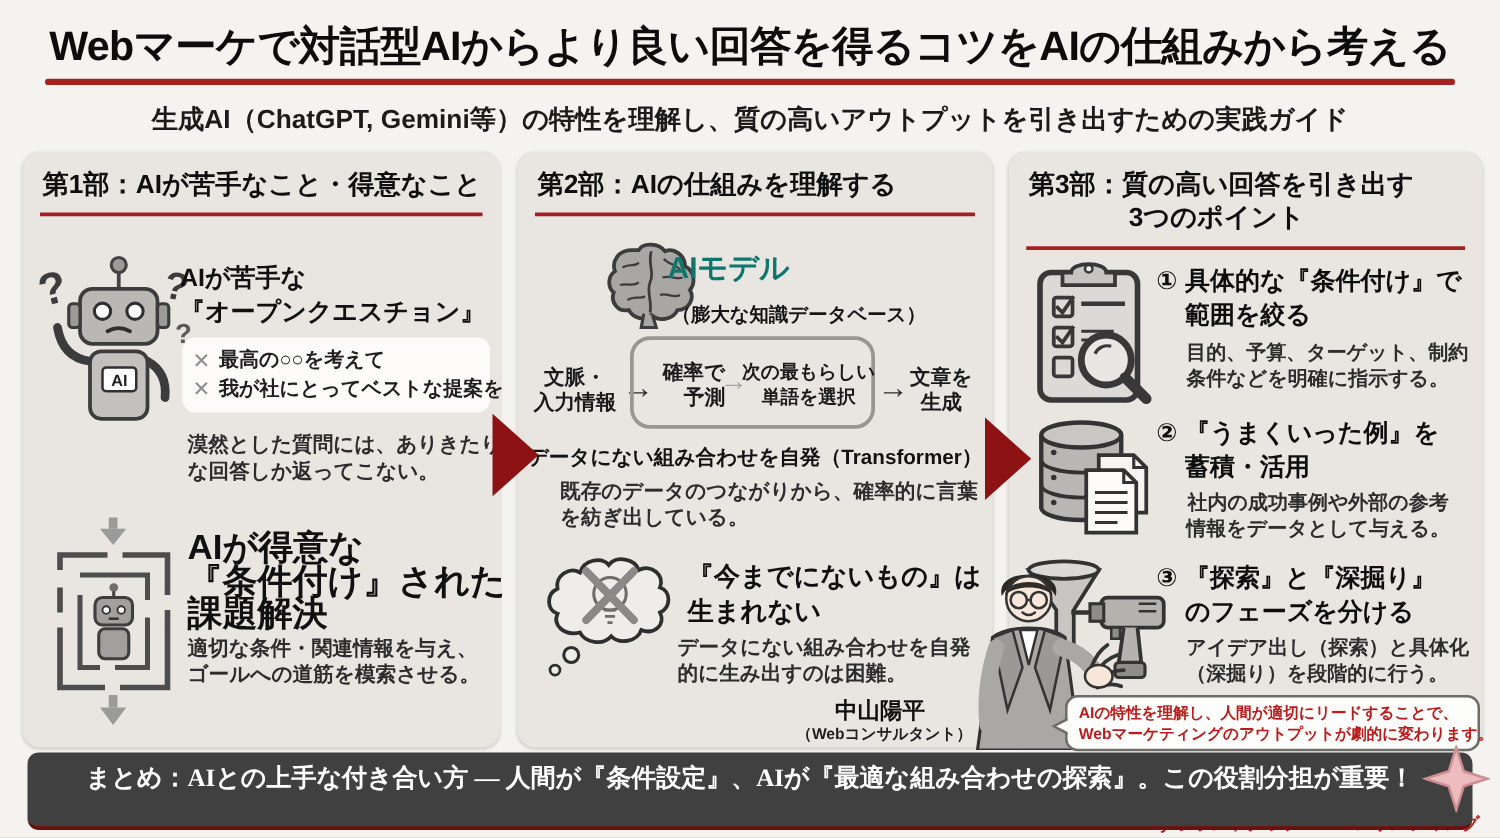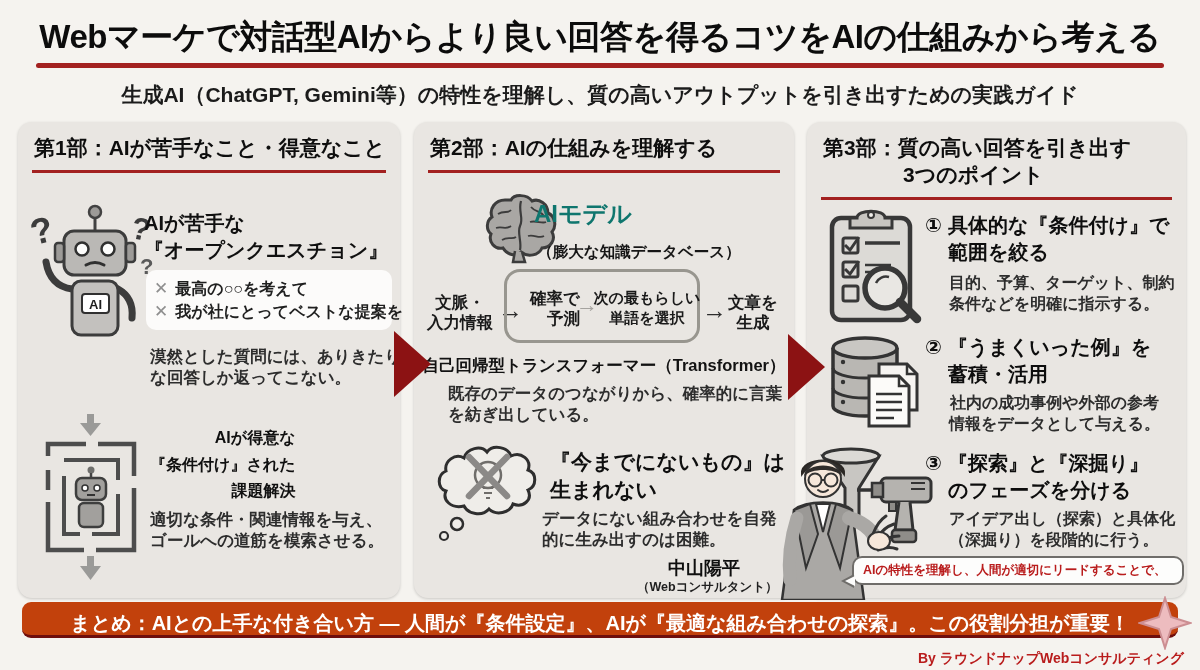--- a/index.html
+++ b/index.html
@@ -31,21 +31,21 @@
   .tri { width:0; height:0; border-top:33px solid transparent; border-bottom:33px solid transparent; border-left:37px solid #8c1213; z-index:4; }
 
   
   .r1-icon { left:10px; top:74px; width:134px; height:154px; }
   .w-title { left:126px; top:88px; font-size:20px; line-height:27px; color:#101010; }
   .w-box { left:128px; top:148px; width:246px; background:#fcfbfa; border-radius:10px; padding:7px 8px; }
   .w-row { display:flex; gap:7px; font-size:16px; line-height:23px; color:#1f1f1f; white-space:nowrap; }
   .w-row .mark { color:#8f8f8f; font-size:17px; }
   .w-note { left:132px; top:214px; font-size:16.5px; line-height:21px; color:#2d2d2d;margin-top:10px; }
   .s-icon { left:16px; top:288px; width:114px; height:172px; }
-  .s-title { left:132px; top:303px; font-size:16px; line-height:26.5px; color:#101010;text-align:right; }
+  .s-title { left:132px; top:303px; font-size:28px; line-height:26.5px; color:#101010; }
   .s-note { left:132px; top:387px; font-size:16.5px; line-height:21px; color:#2d2d2d; }
 
   
   .brain-icon { left:70px; top:70px; width:74px; height:72px; }
   .model-title { left:120px; top:76px; width:205px; text-align:left; font-size:24px; font-weight:800; color:#0f766e; }
   .model-sub { left:103px; top:120px; width:244px; text-align:center; font-size:15.5px; color:#161616; }
   .flow-input { left:5px; top:170px; width:82px; text-align:center; font-size:16.5px; line-height:20px; }
   .fa-dark { font-size:25px; color:#2c2c2c; }
   .fa-light { font-size:22px; color:#a5a39f; }
   .fa1 { left:84px; top:174px; }
@@ -74,21 +74,21 @@
   .pt3-t { left:118px; top:328px; } .pt3-n { left:142px; top:386px; }
   .pt-note { position:absolute; font-size:16px; line-height:21px; color:#2d2d2d; }
 
   
   .person { left:746px; top:448px; width:158px; height:152px; z-index:6; }
   .speech-bubble { left:852px; top:556px; width:332px; background:#fdfdfc; border:2px solid #6f6d6a; border-radius:10px; padding:4px 9px; z-index:7; font-size:12.5px; line-height:16.5px; color:#b91c1c; }
   .speech-bubble:before { content:""; position:absolute; left:-13px; top:16px; border-top:7px solid transparent; border-bottom:7px solid transparent; border-right:13px solid #6f6d6a; }
   .speech-bubble:after { content:""; position:absolute; left:-9px; top:18px; border-top:5px solid transparent; border-bottom:5px solid transparent; border-right:10px solid #fdfdfc; }
 
   
-  .banner { left:22px; top:602px; width:1156px; height:36px; background:#c2410c; border-radius:9px; border-bottom:3px solid #6e0e0d; z-index:5; }
+  .banner { left:22px; top:602px; width:1156px; height:62px; background:#404040; border-radius:9px; border-bottom:3px solid #6e0e0d; z-index:5;font-family:Liberation Serif, serif; }
   .banner-text { width:100%; text-align:center; line-height:43px; font-size:20px; font-weight:800; color:#ffffff; white-space:nowrap; }
   .sparkle { left:1138px; top:596px; width:54px; height:54px; z-index:8; }
   .footer { right:16px; top:650px; font-size:14px; color:#b91c1c; }
 
   svg { display:block; width:100%; height:100%; }
 </style>
 </head>
 <body>
 
 <div id="canvas">
@@ -206,21 +206,21 @@
         <div class="nw">次の最もらしい</div>
         <div class="nw">単語を選択</div>
       </div>
     </div>
     <div class="abs fa3 fa-dark">→</div>
     <div class="abs flow-output">
       <div class="nw">文章を</div>
       <div class="nw">生成</div>
     </div>
 
-    <div class="abs tf-title nw">自己回帰型トランスフォーマー（Transformer）</div>
+    <div class="abs tf-title nw">データにない組み合わせを自発（Transformer）</div>
     <div class="abs tf-note">
       <div class="nw">既存のデータのつながりから、確率的に言葉</div>
       <div class="nw">を紡ぎ出している。</div>
     </div>
 
     <div class="abs bubble-icon">
       <svg viewBox="0 0 116 104">
         <path d="M32 66 C19 69 10 60 14 51 C5 48 5 35 14 31 C12 21 23 13 32 18 C35 8 49 5 55 12 C61 4 76 7 79 16 C89 11 100 20 96 30 C105 33 105 46 96 50 C101 60 91 68 81 64 C78 73 64 76 57 69 C50 77 36 74 32 66 Z" fill="#efede9" stroke="#2e2e2e" stroke-width="3"></path>
         <circle cx="25" cy="84" r="6" fill="#efede9" stroke="#2e2e2e" stroke-width="2.5"></circle>
         <circle cx="12" cy="96" r="4" fill="#efede9" stroke="#2e2e2e" stroke-width="2.2"></circle>
@@ -357,20 +357,21 @@
       <path d="M106 62 L90 56 L82 86 L94 120 Z" fill="#9b9996" stroke="#333" stroke-width="2"></path>
       <path d="M103 70 C116 74 124 80 129 89" fill="none" stroke="#aaa8a5" stroke-width="14" stroke-linecap="round"></path>
       <path d="M127 86 C130 78 134 72 140 68 M131 90 C136 82 142 78 148 76 M133 96 C140 90 147 88 153 88 M132 102 C139 99 146 99 151 101" fill="none" stroke="#333" stroke-width="3" stroke-linecap="round"></path>
       <ellipse cx="133" cy="93" rx="11" ry="9" fill="#f6e7da" stroke="#333" stroke-width="2"></ellipse>
       <path d="M51 70 C44 92 42 112 44 132" fill="none" stroke="#aaa8a5" stroke-width="13" stroke-linecap="round"></path>
     </svg>
   </div>
 
   <div class="abs speech-bubble">
     <div class="nw">AIの特性を理解し、人間が適切にリードすることで、</div>
+    <div class="nw">Webマーケティングのアウトプットが劇的に変わります。</div>
   </div>
 
   <div class="abs banner">
     <div class="banner-text">まとめ：AIとの上手な付き合い方 — 人間が『条件設定』、AIが『最適な組み合わせの探索』。この役割分担が重要！</div>
   </div>
   <div class="abs sparkle">
     <svg viewBox="0 0 54 54">
       <polygon points="27,2 33,21 52,27 33,33 27,52 21,33 2,27 21,21" fill="#edbcbf" stroke="#cc8e92" stroke-width="2"></polygon>
     </svg>
   </div>

